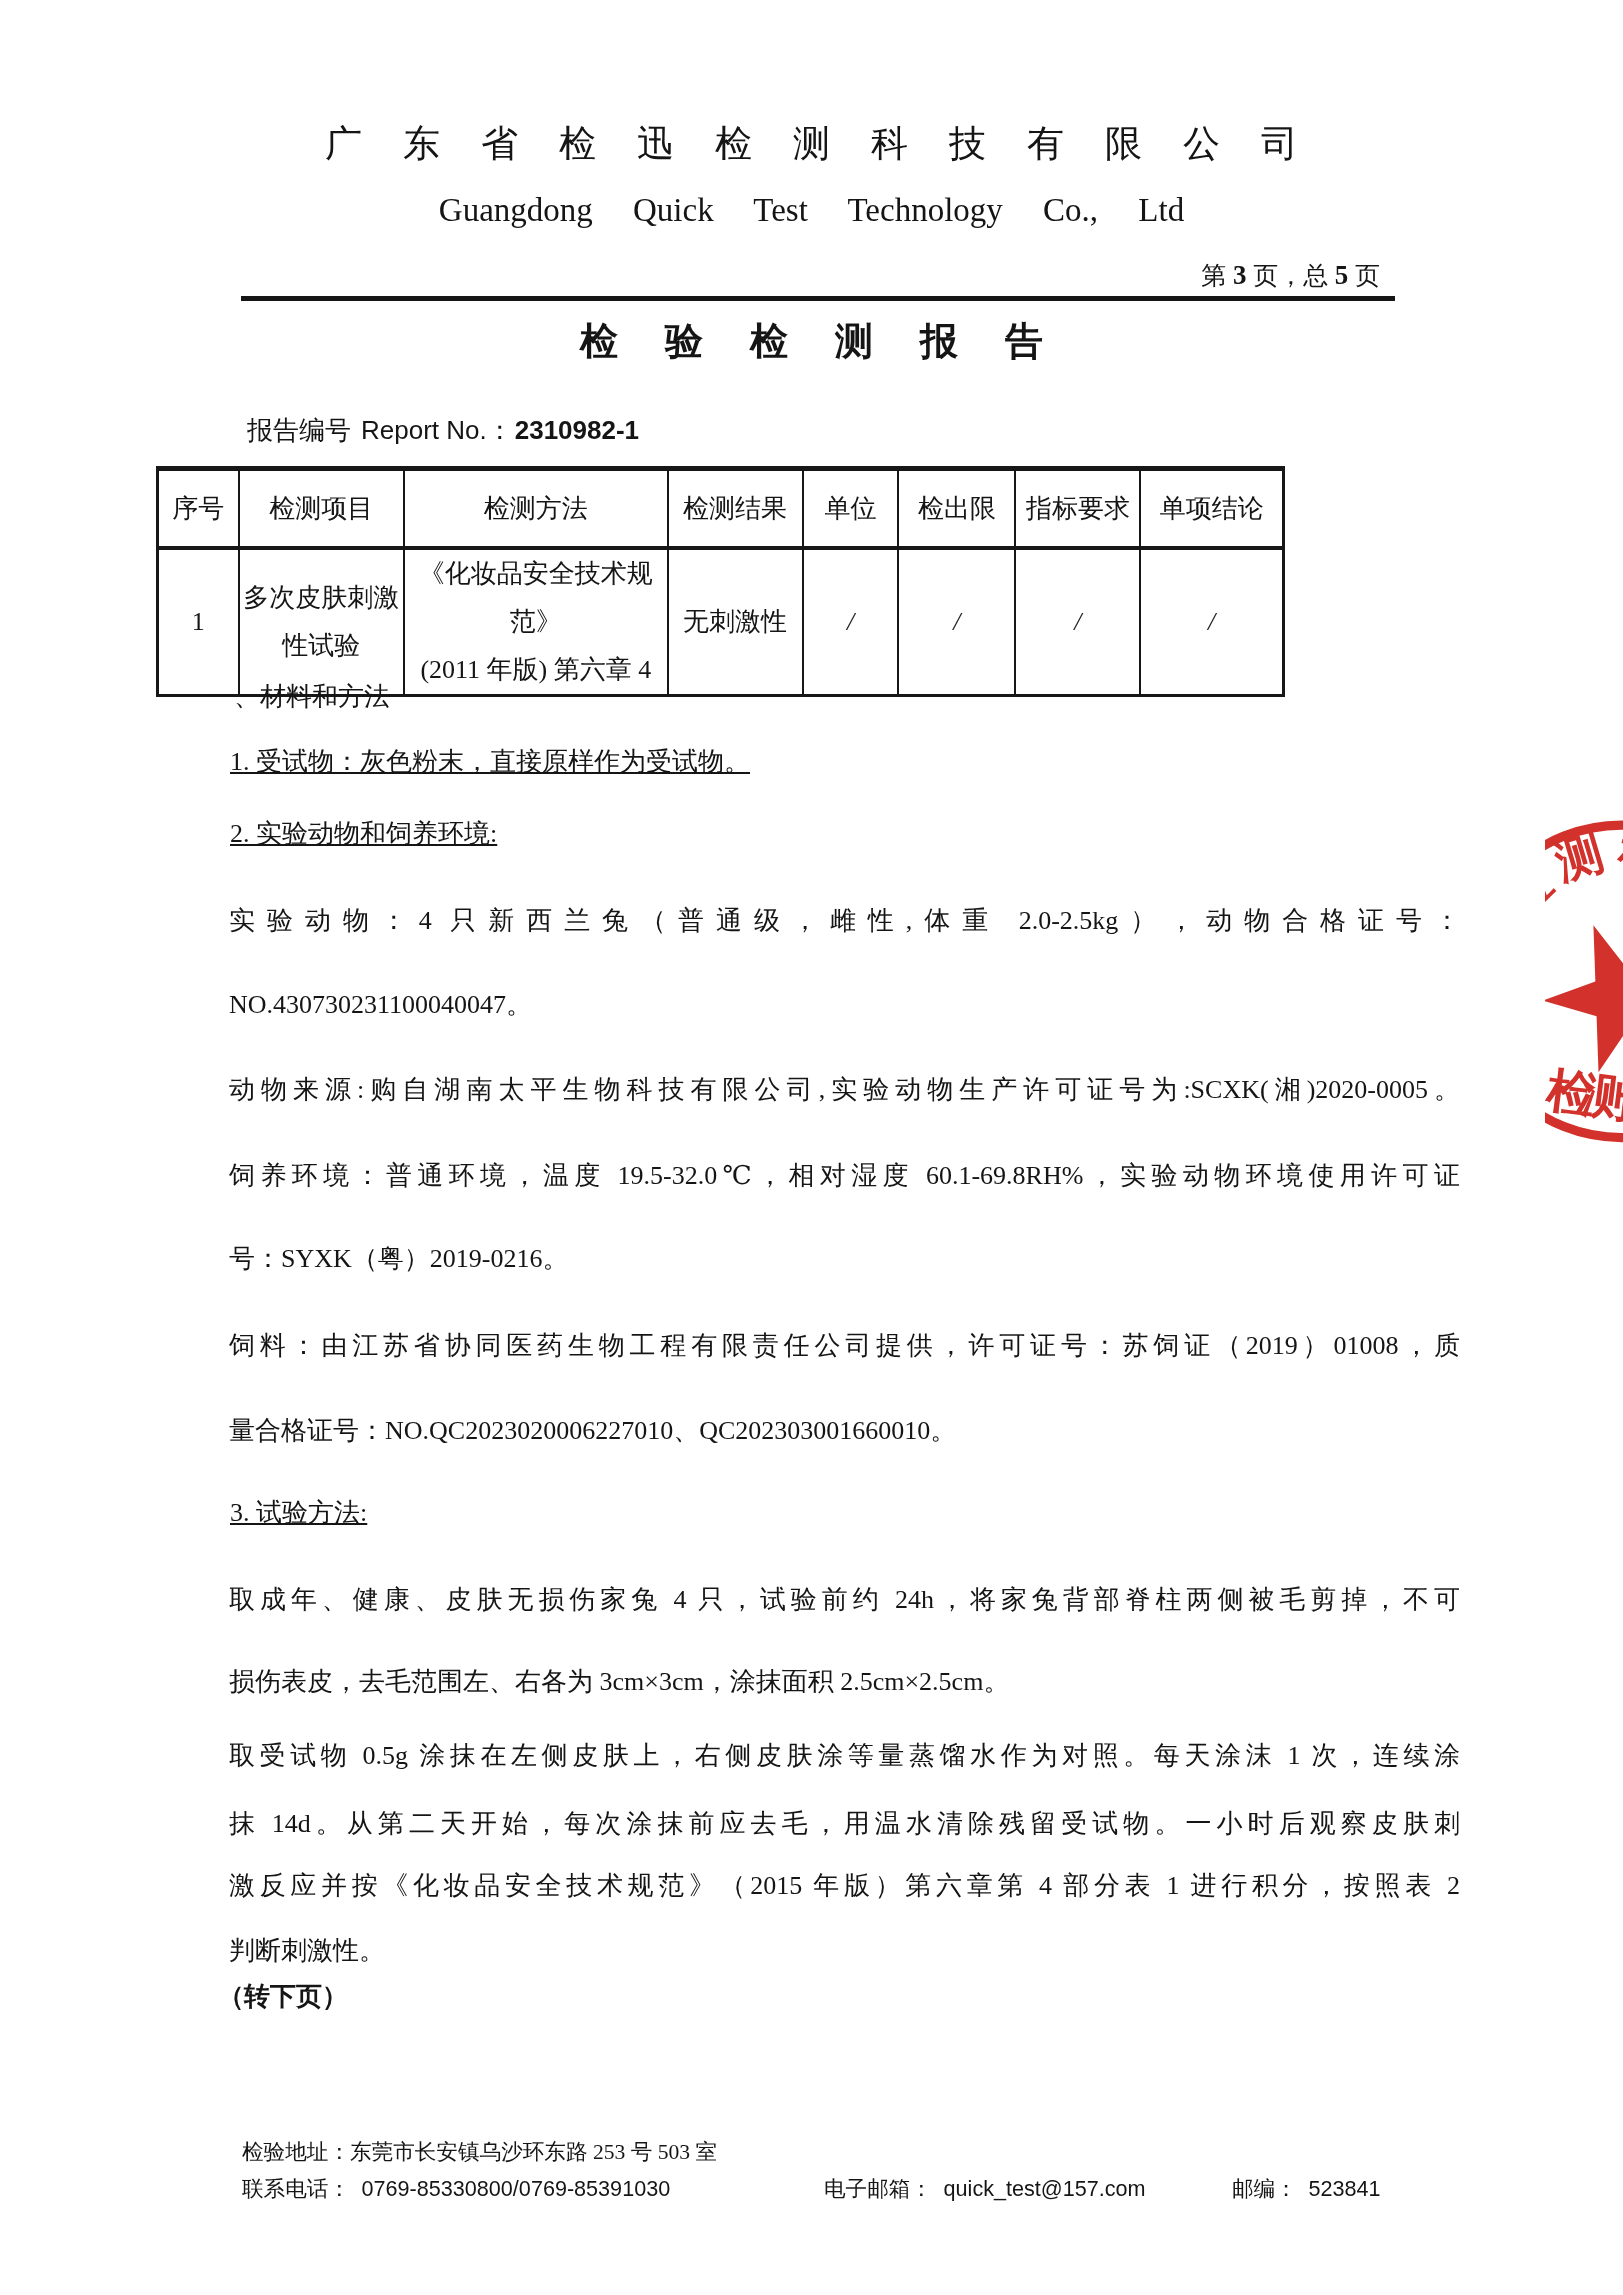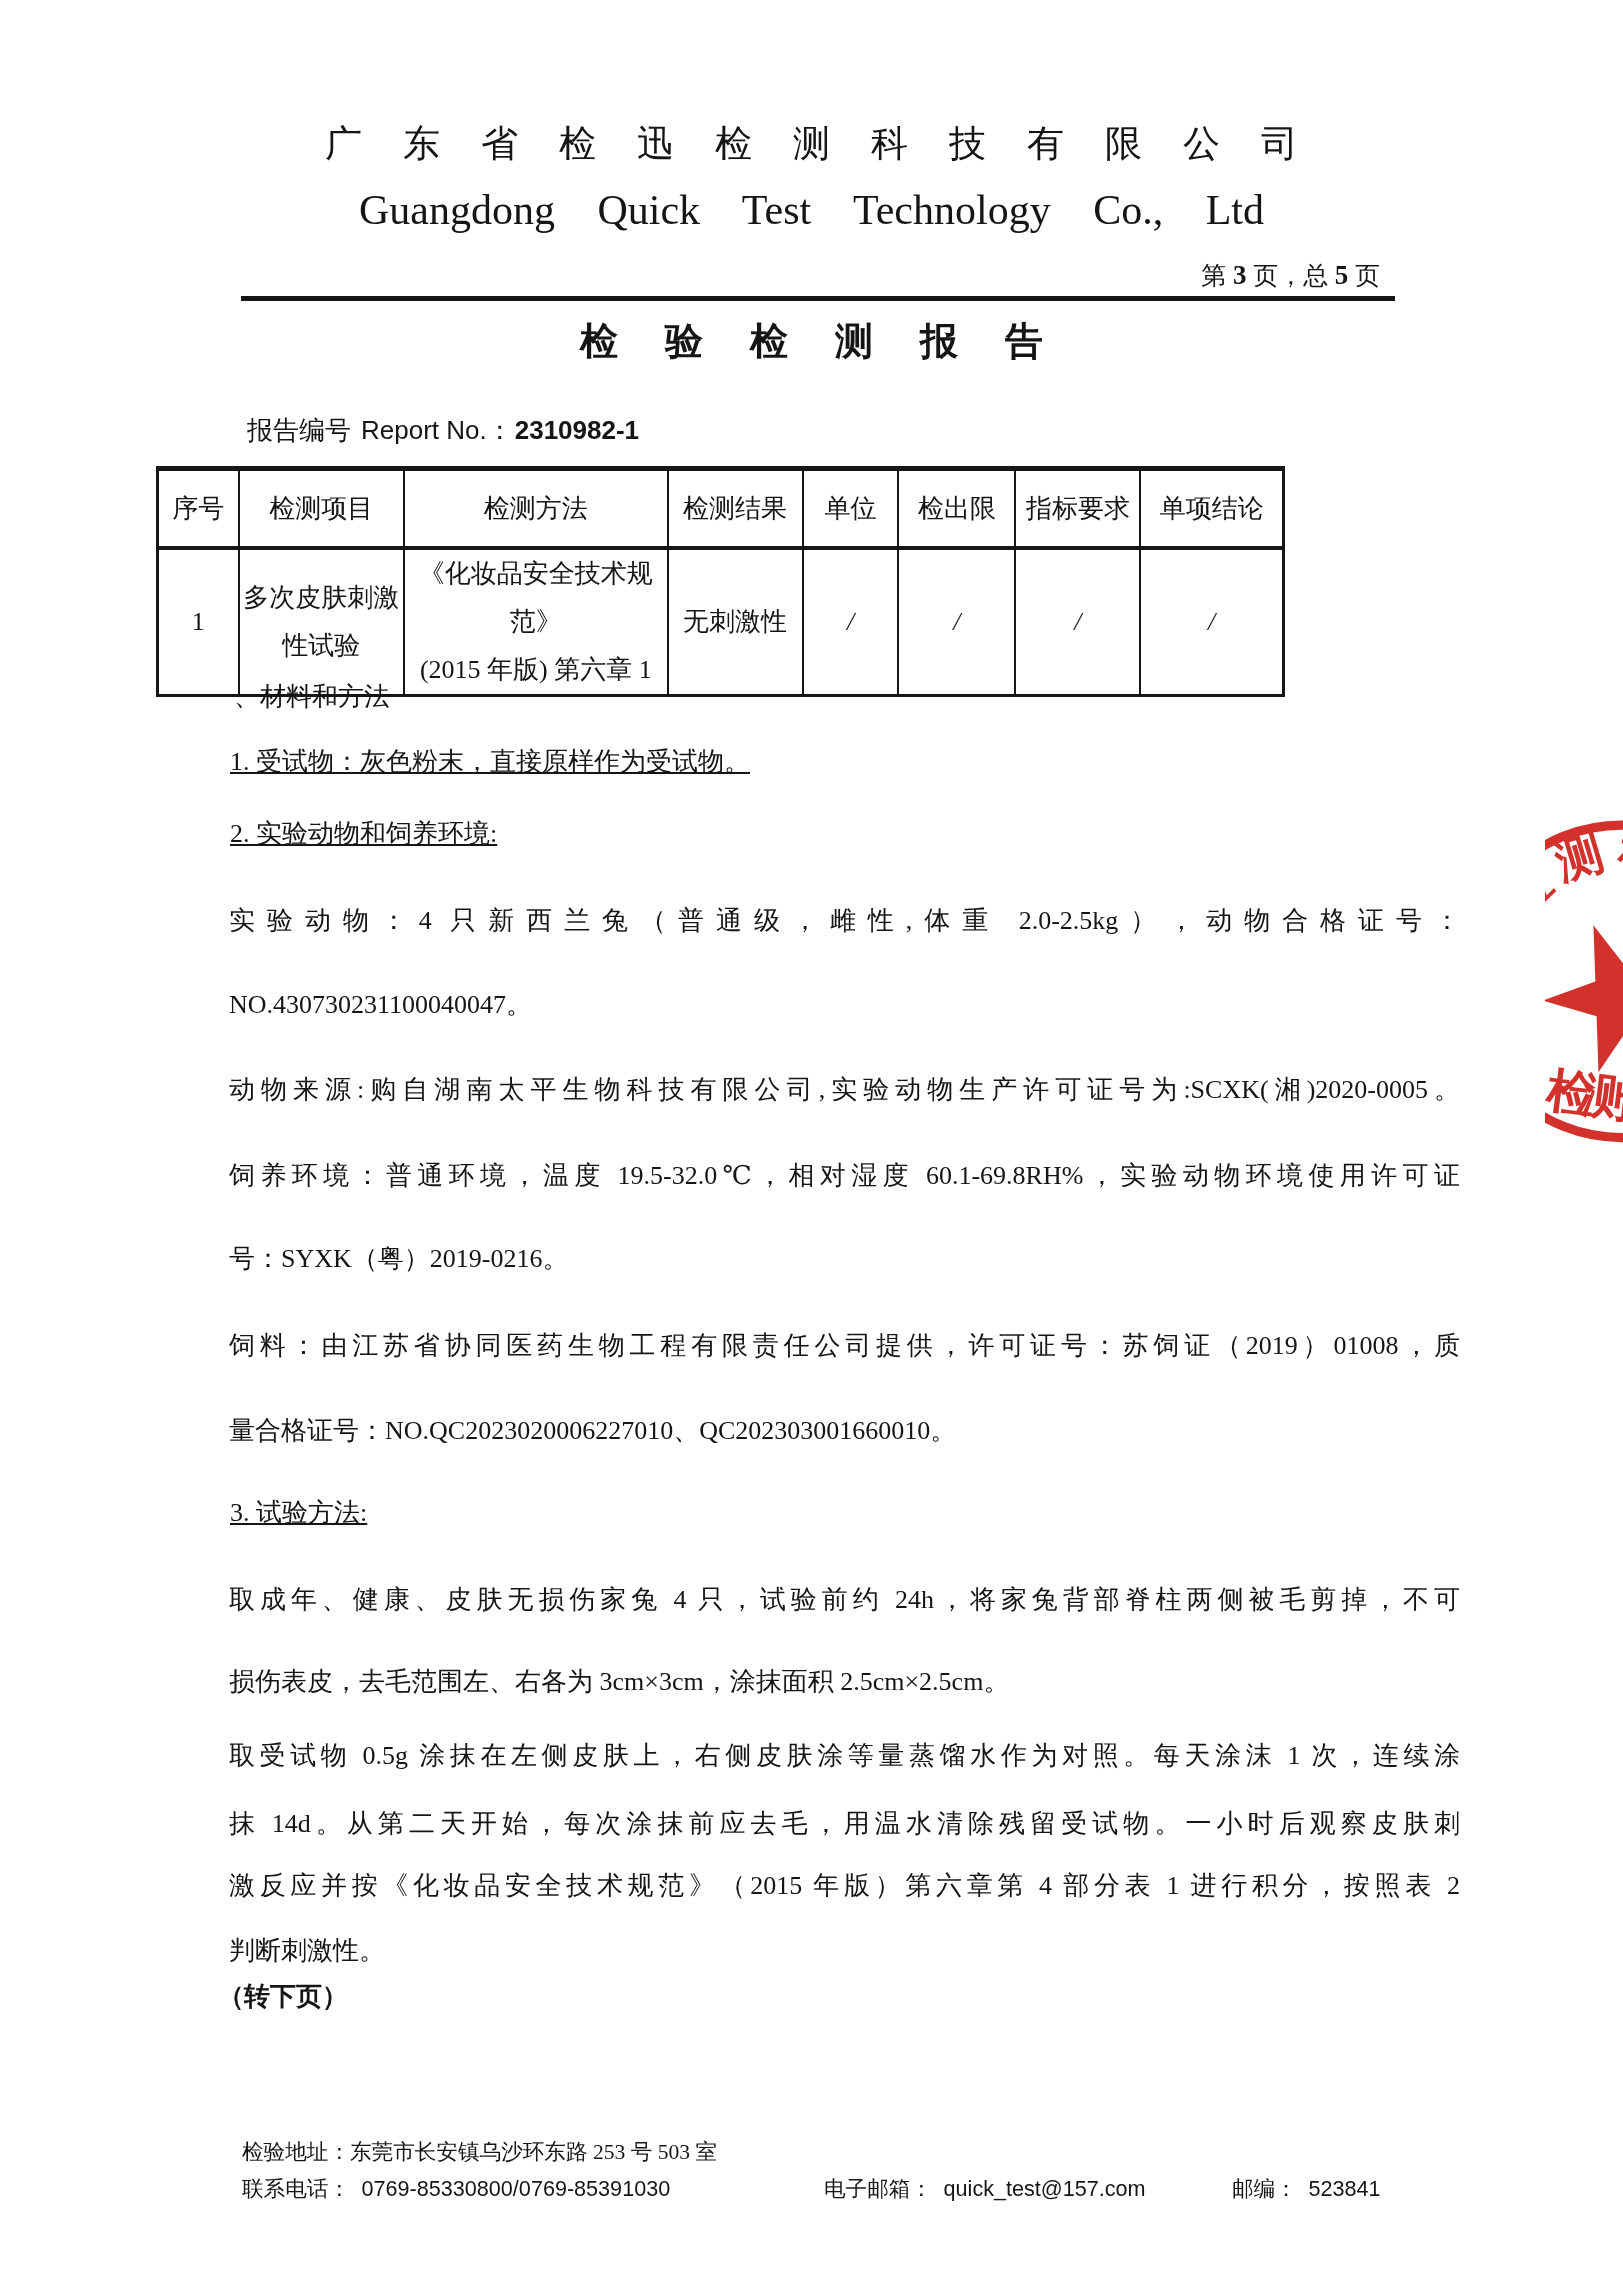--- a/index.html
+++ b/index.html
@@ -11,21 +11,21 @@
   .abs{position:absolute;}
 
   
   .company-cn{
     top:122px;left:0;width:100%;text-align:center;
     font-size:37px;line-height:43px;letter-spacing:41px;padding-left:41px;
     box-sizing:border-box;white-space:nowrap;
   }
   .company-en{
     top:190px;left:0;width:100%;text-align:center;
-    font-size:42px;line-height:40px;word-spacing:32px;white-space:nowrap;
+    font-size:33px;line-height:40px;word-spacing:32px;white-space:nowrap;
   }
   .page-info{
     top:259px;right:243px;font-size:25px;line-height:33px;white-space:nowrap;
   }
   .page-info .num{font-weight:bold;font-size:27px;margin:0 6.7px;}
   .head-rule{
     top:296px;left:241px;width:1154px;height:5px;background:#161616;
   }
   .doc-title{
     top:319px;left:0;width:100%;text-align:center;font-weight:bold;
@@ -131,21 +131,21 @@
   </thead>
   <tbody>
     <tr>
       <td>1</td>
       <td>
         <span class="cell-line">多次皮肤刺激</span>
         <span class="cell-line">性试验</span>
       </td>
       <td>
         <span class="cell-line">《化妆品安全技术规范》</span>
-        <span class="cell-line">(2015 年版) 第六章 1</span>
+        <span class="cell-line">(2011 年版) 第六章 4</span>
       </td>
       <td>无刺激性</td>
       <td class="slash">/</td>
       <td class="slash">/</td>
       <td class="slash">/</td>
       <td class="slash">/</td>
     </tr>
   </tbody>
 </table>
 

